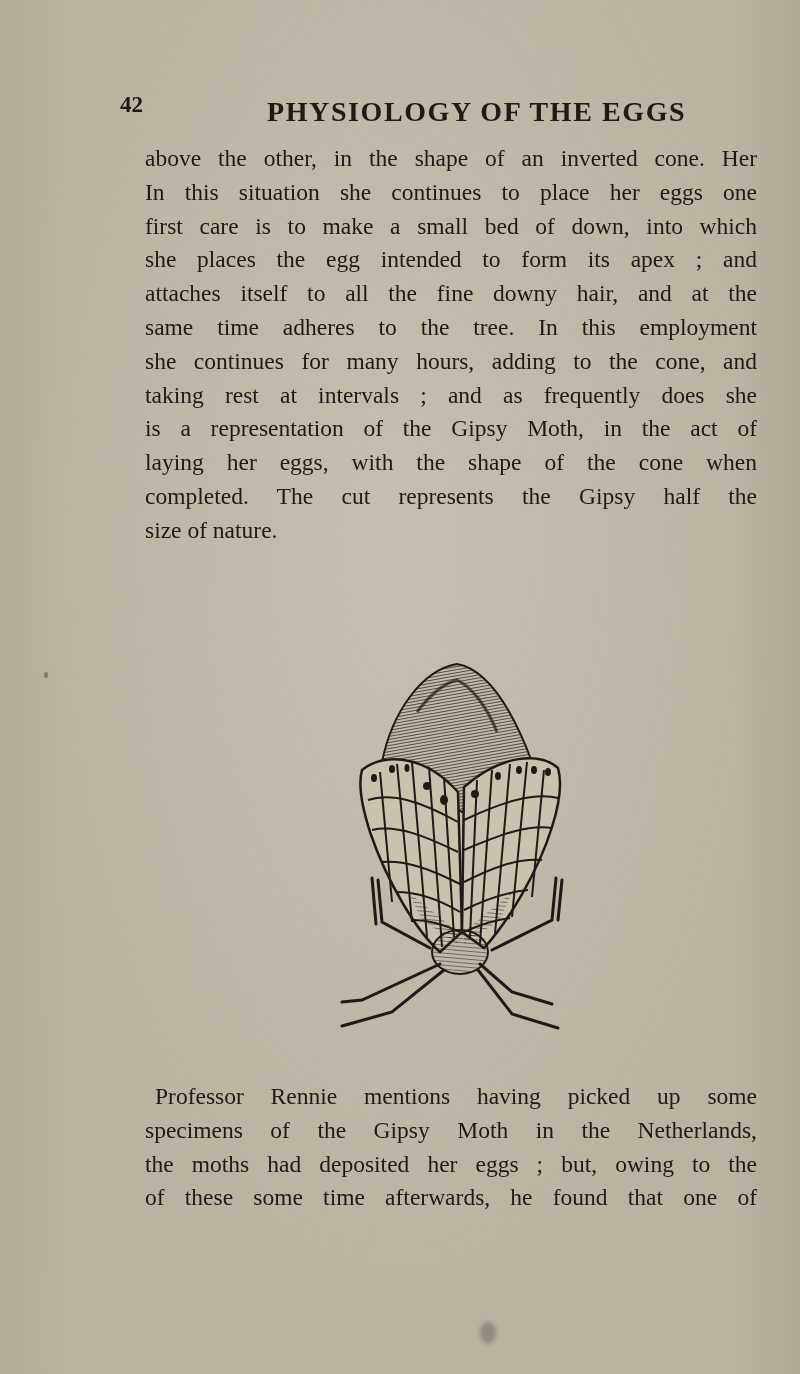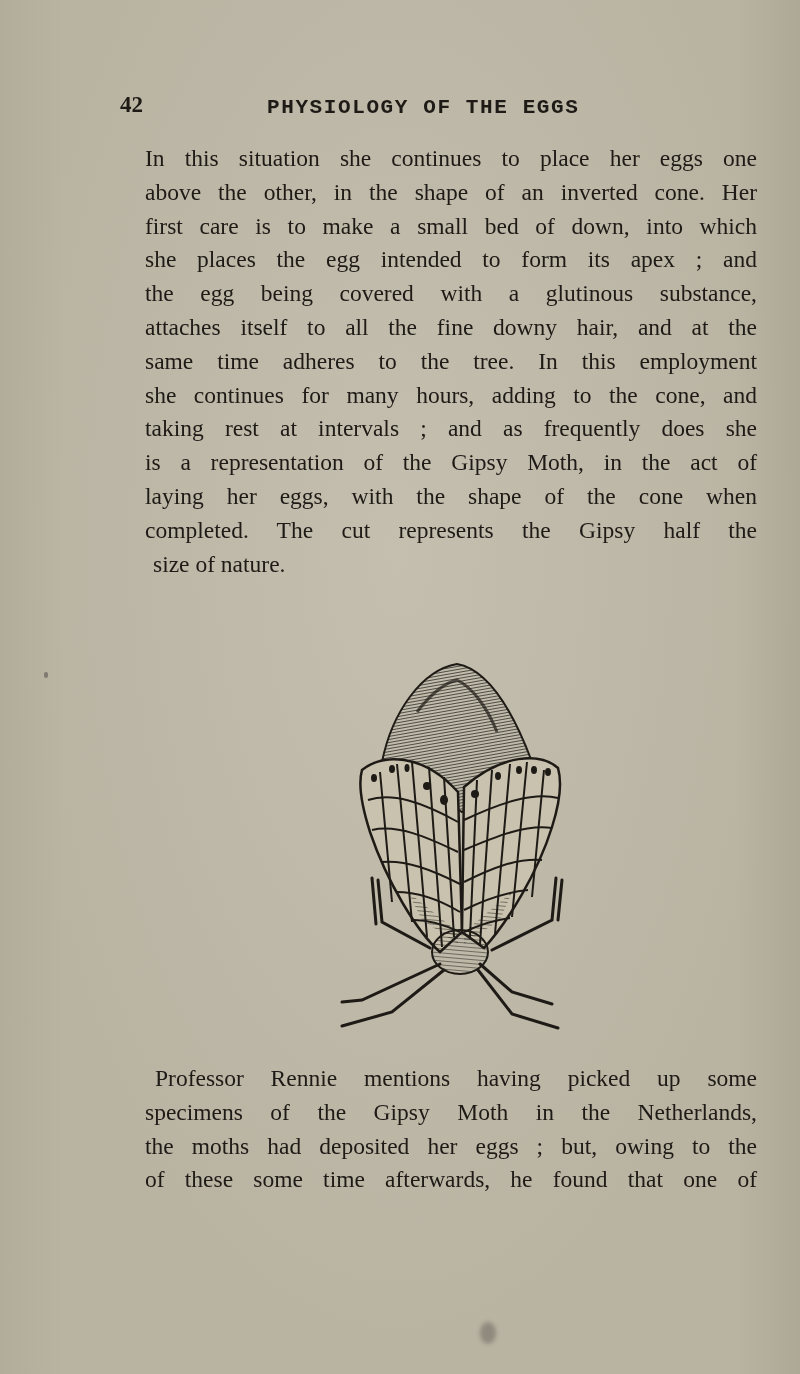--- a/index.html
+++ b/index.html
@@ -16,32 +16,32 @@
     .page { position: absolute; left: 0; top: 0; width: 800px; height: 1374px; }
     .running-head {
       position: absolute; top: 92px; left: 120px; width: 640px; height: 36px;
     }
     .page-number {
       position: absolute; left: 0; top: 0;
       font-size: 23px; font-weight: bold; letter-spacing: 0px;
     }
     .head-title {
       position: absolute; left: 147px; top: 4px;
-      font-size: 21px; font-weight: bold; letter-spacing: 1.6px; font-family: Liberation Mono, monospace;
+      font-size: 28px; font-weight: bold; letter-spacing: 1.6px;
     }
     .body-text {
       position: absolute; left: 145px; width: 612px;
       font-size: 23.5px; line-height: 33.8px;
       text-align: justify; text-align-last: justify;
     }
     .body-text .line { display: block; white-space: nowrap; text-align: justify; text-align-last: justify; }
-    .body-text .line.last { text-align-last: left; margin-left: 8px; }
+    .body-text .line.last { text-align-last: left; }
     .para1 { top: 142px; }
     .para2 { top: 1062px; }
-    .para2 .line.first { padding-left: 10px; }
+    .para2 .line.first { padding-left: 10px; margin-top: 18px; }
     .figure {
       position: absolute; left: 312px; top: 652px; width: 266px; height: 384px;
     }
     .figure svg { width: 100%; height: 100%; }
     .smudge {
       position: absolute; left: 480px; top: 1322px; width: 16px; height: 22px;
       border-radius: 50%; background: rgba(110,104,95,0.55); filter: blur(2px);
     }
     .speck { position:absolute; width:4px; height:6px; background: rgba(90,85,80,0.6); border-radius:2px; }
   </style>
@@ -49,25 +49,24 @@
 <body>
 
 <div class="page">
 
   <div class="running-head">
     <span class="page-number">42</span>
     <span class="head-title">PHYSIOLOGY OF THE EGGS</span>
   </div>
 
   <div class="body-text para1">
+    <span class="line">above the other, in the shape of an inverted cone. Her</span>
     <span class="line">In this situation she continues to place her eggs one</span>
-    <span class="line">above the other, in the shape of an inverted cone. Her</span>
     <span class="line">first care is to make a small bed of down, into which</span>
     <span class="line">she places the egg intended to form its apex ; and</span>
-    <span class="line">the egg being covered with a glutinous substance,</span>
     <span class="line">attaches itself to all the fine downy hair, and at the</span>
     <span class="line">same time adheres to the tree. In this employment</span>
     <span class="line">she continues for many hours, adding to the cone, and</span>
     <span class="line">taking rest at intervals ; and as frequently does she</span>
     <span class="line">is a representation of the Gipsy Moth, in the act of</span>
     <span class="line">laying her eggs, with the shape of the cone when</span>
     <span class="line">completed. The cut represents the Gipsy half the</span>
     <span class="line last">size of nature.</span>
   </div>
 

